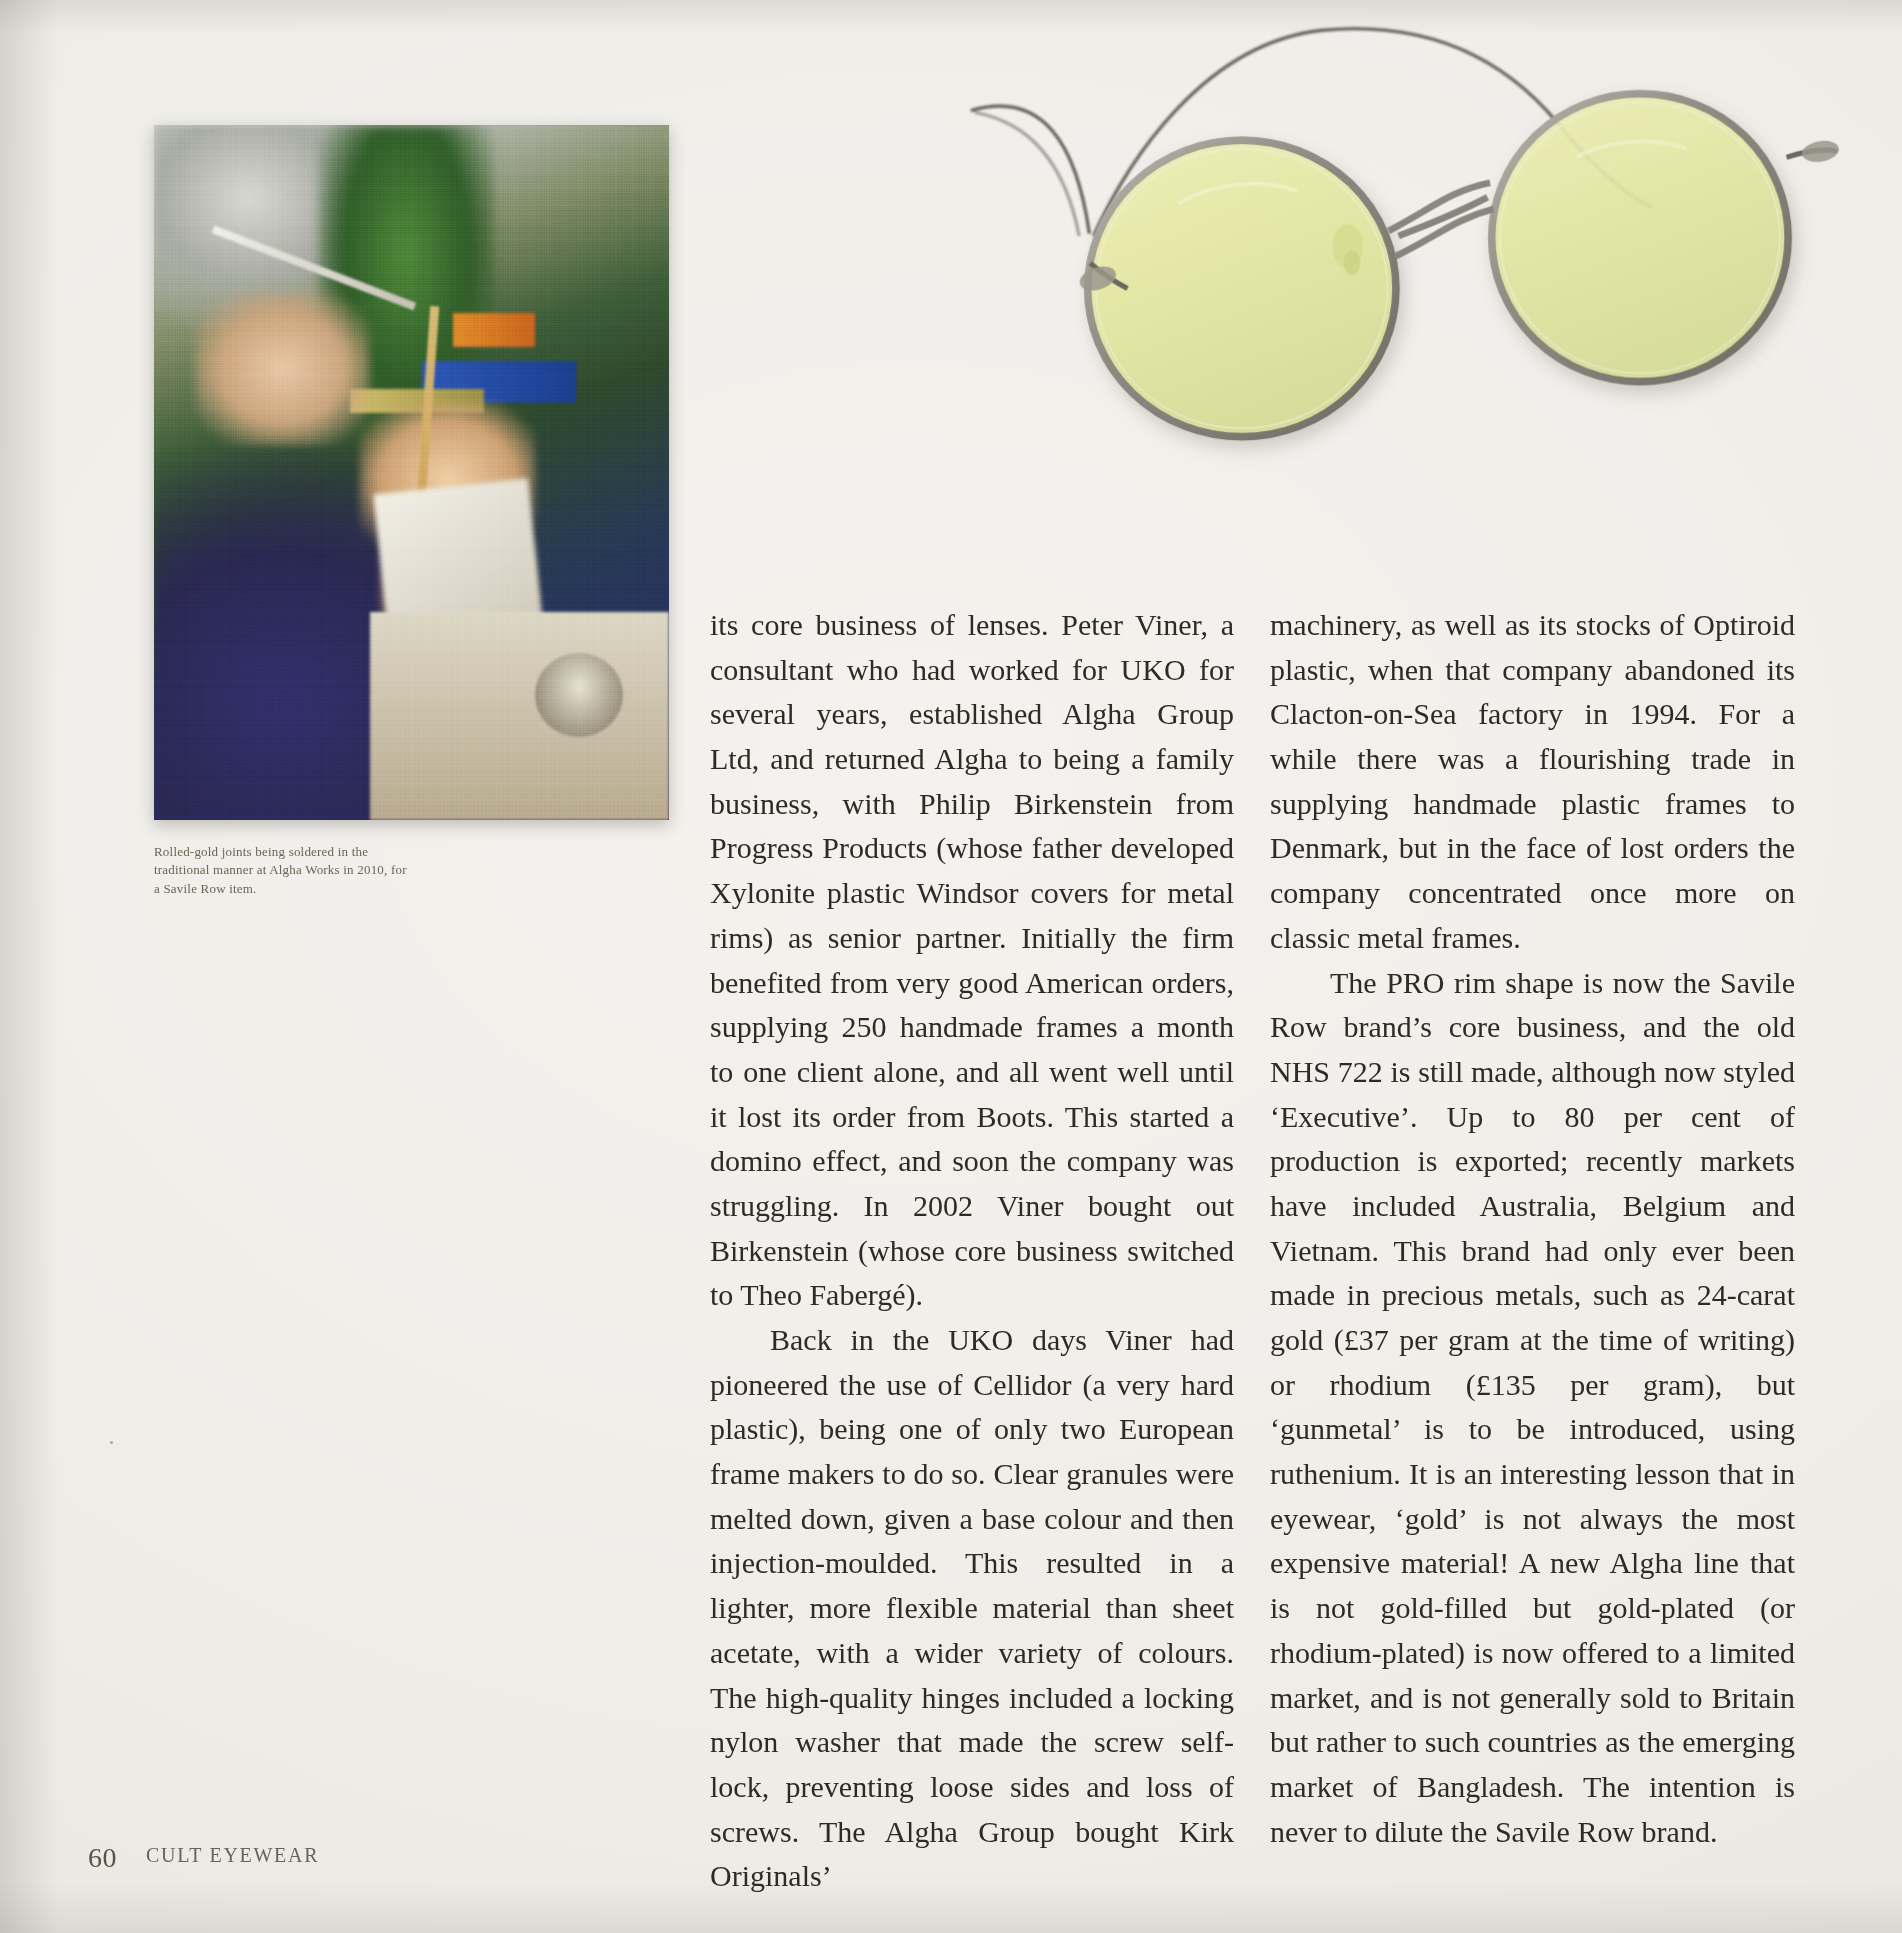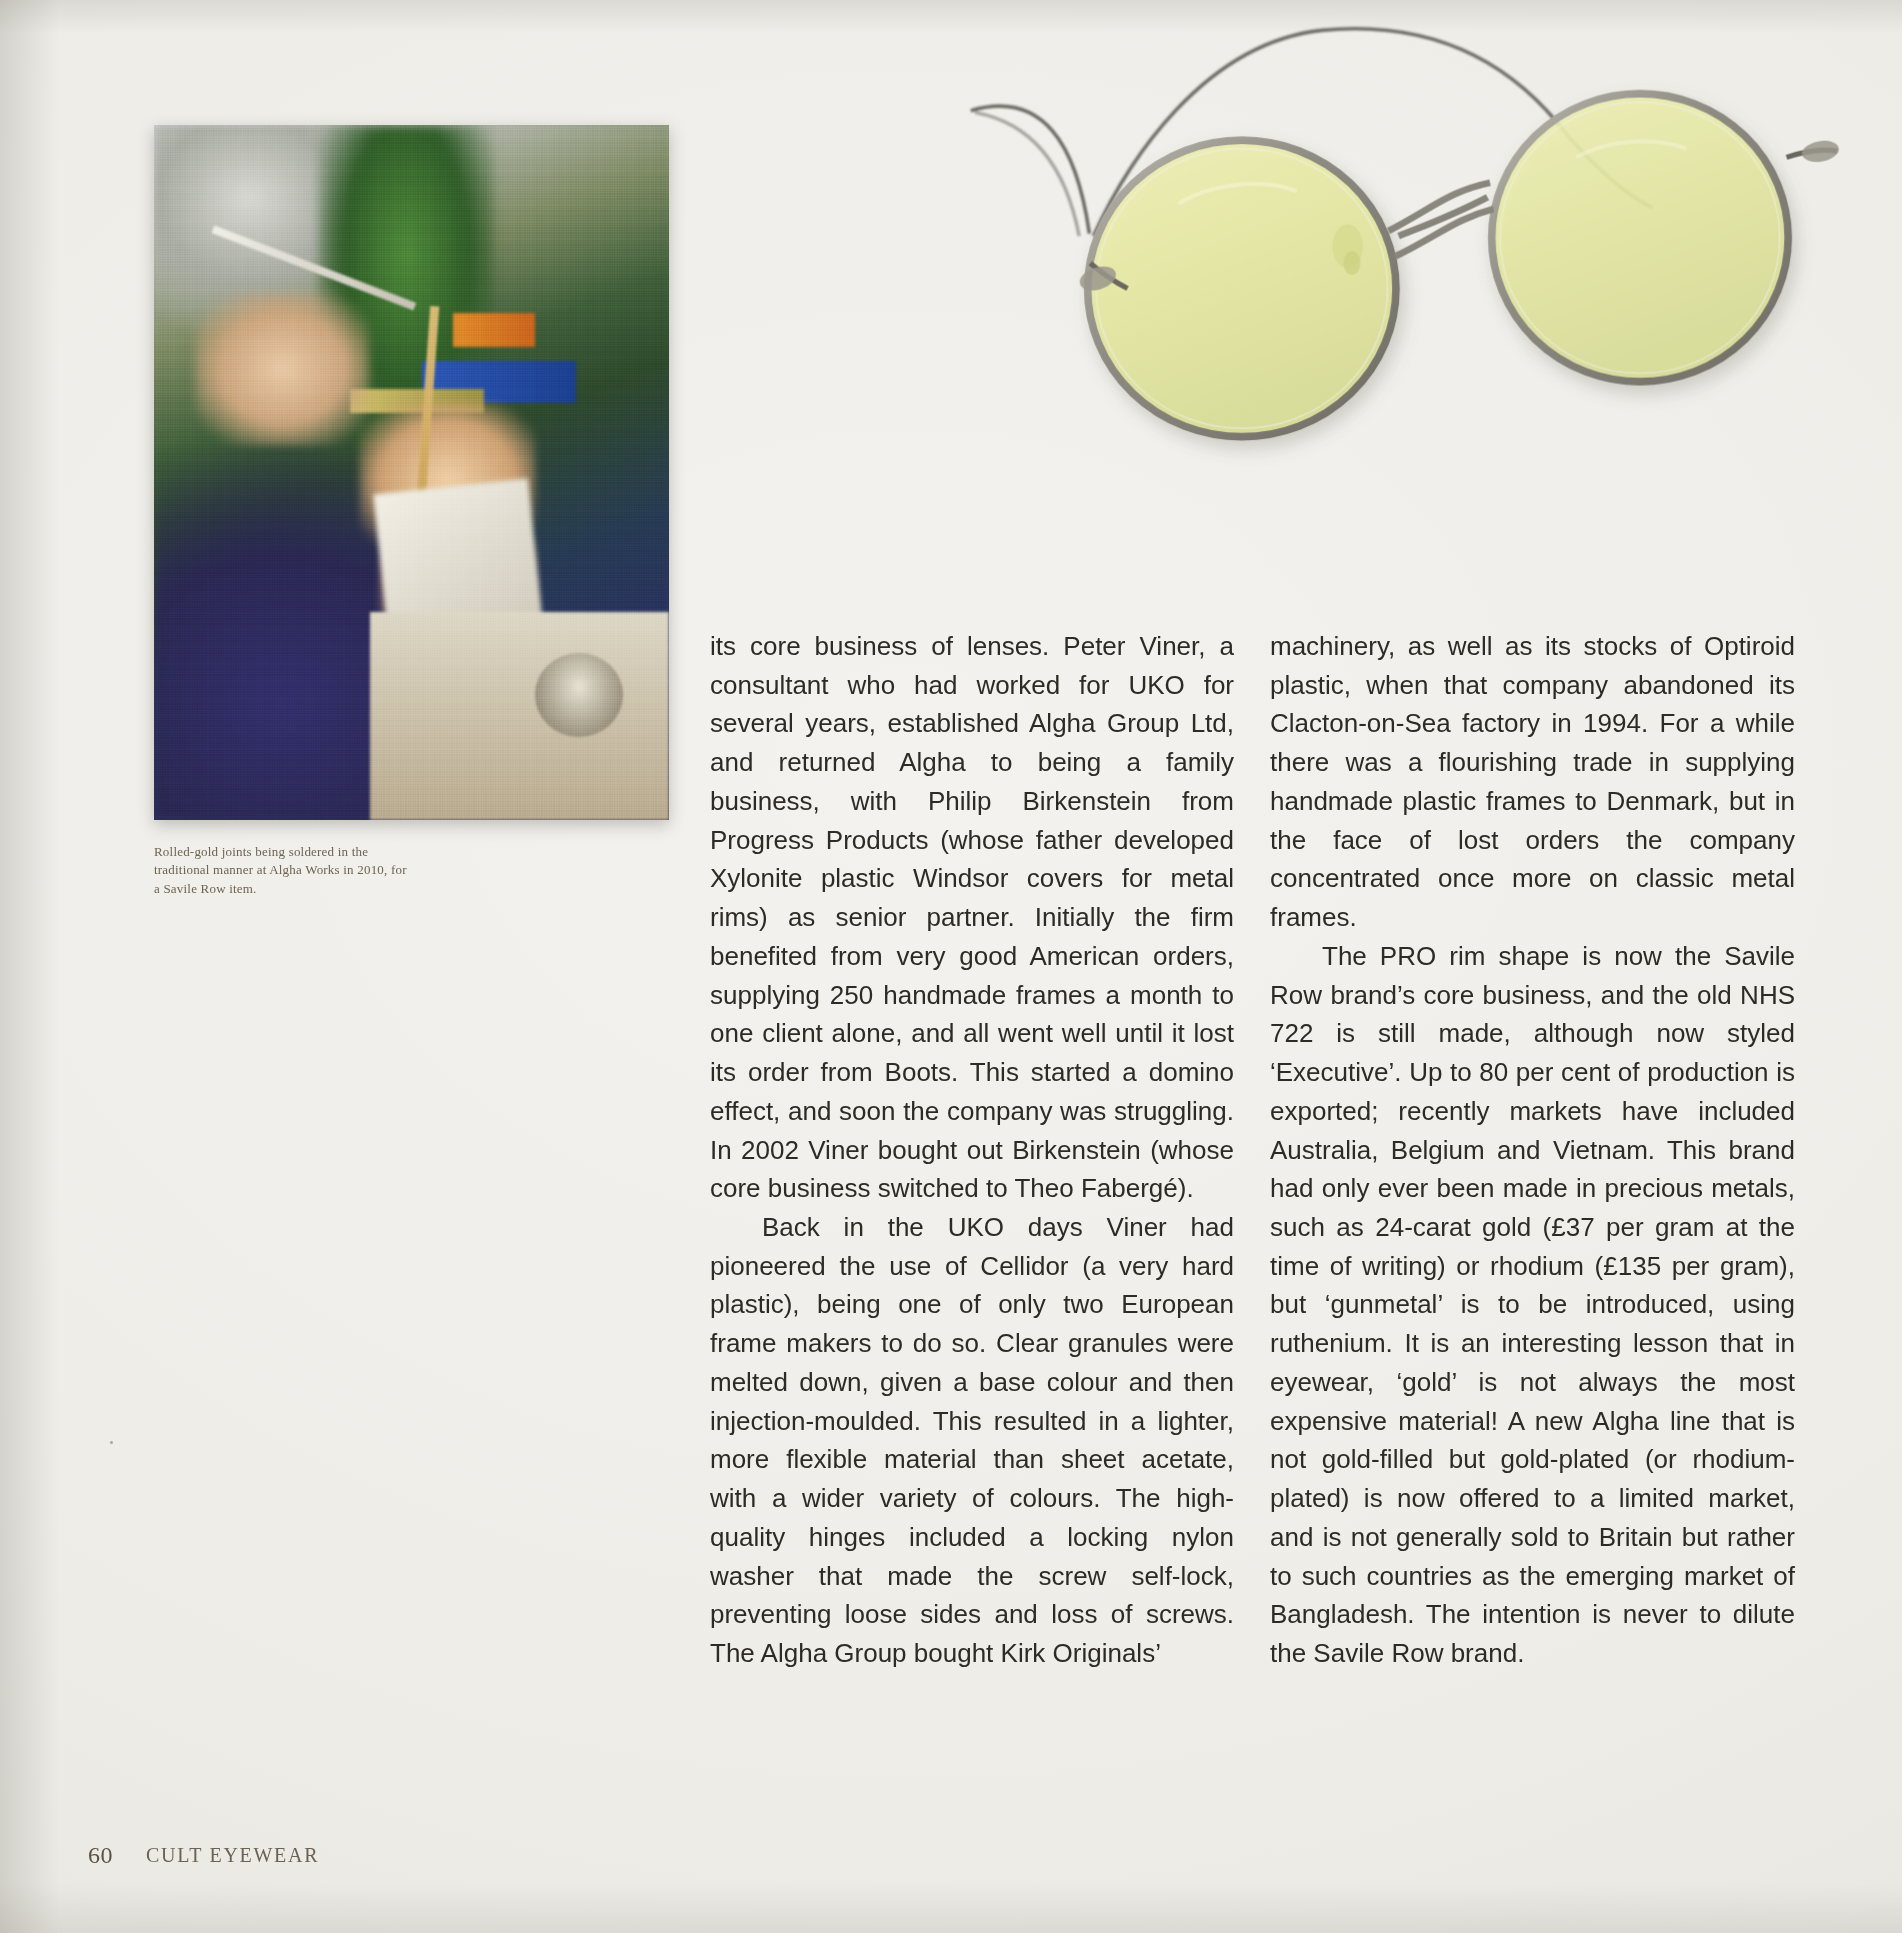--- a/index.html
+++ b/index.html
@@ -165,38 +165,38 @@
     left: 924px;
     top: 8.5px;
     width: 966px;
     height: 576px;
   }
   .specs-svg { width: 100%; height: 100%; display: block; }
 
   
   .col {
     position: absolute;
-    top: 627px;
-    font-size: 26px;
+    top: 603px;
+    font-size: 30px;
     line-height: 1.49;
     color: #2e2a24;
     text-align: justify;
-    font-family: Liberation Sans, sans-serif;
+    font-family: Liberation Serif, serif;
   }
   .col p { margin: 0; }
   .col p + p { text-indent: 2.0em; }
   .col-left  { left: 710px; width: 524px; }
   .col-right { left: 1270px; width: 525px; }
 
   
   .folio {
     position: absolute;
     left: 88px;
     top: 1842px;
-    font-size: 24px;
+    font-size: 28px;
     color: #5d5purple;
     color: #5a5347;
     letter-spacing: 0.4px;
   }
   .running-head {
     position: absolute;
     left: 146px;
     top: 1844px;
     font-size: 20px;
     letter-spacing: 1.7px;

